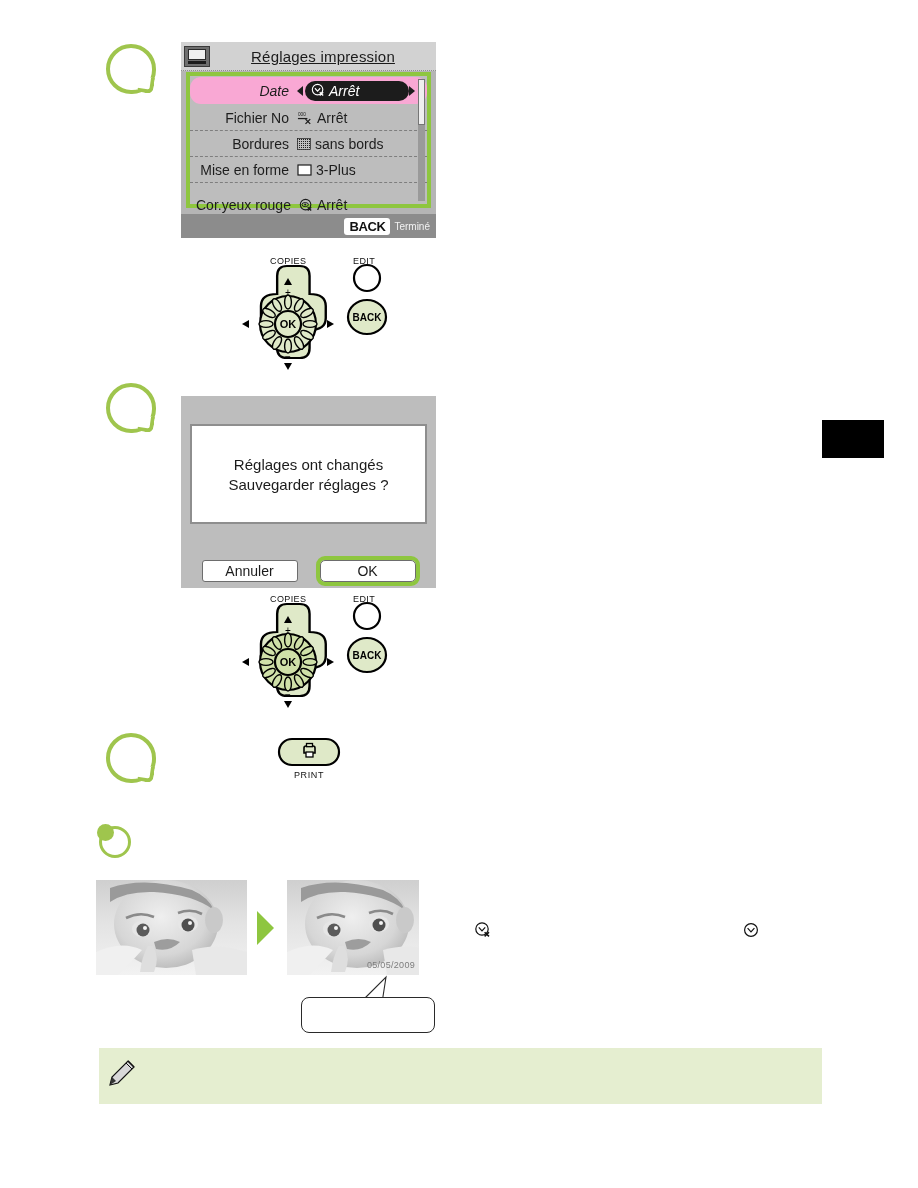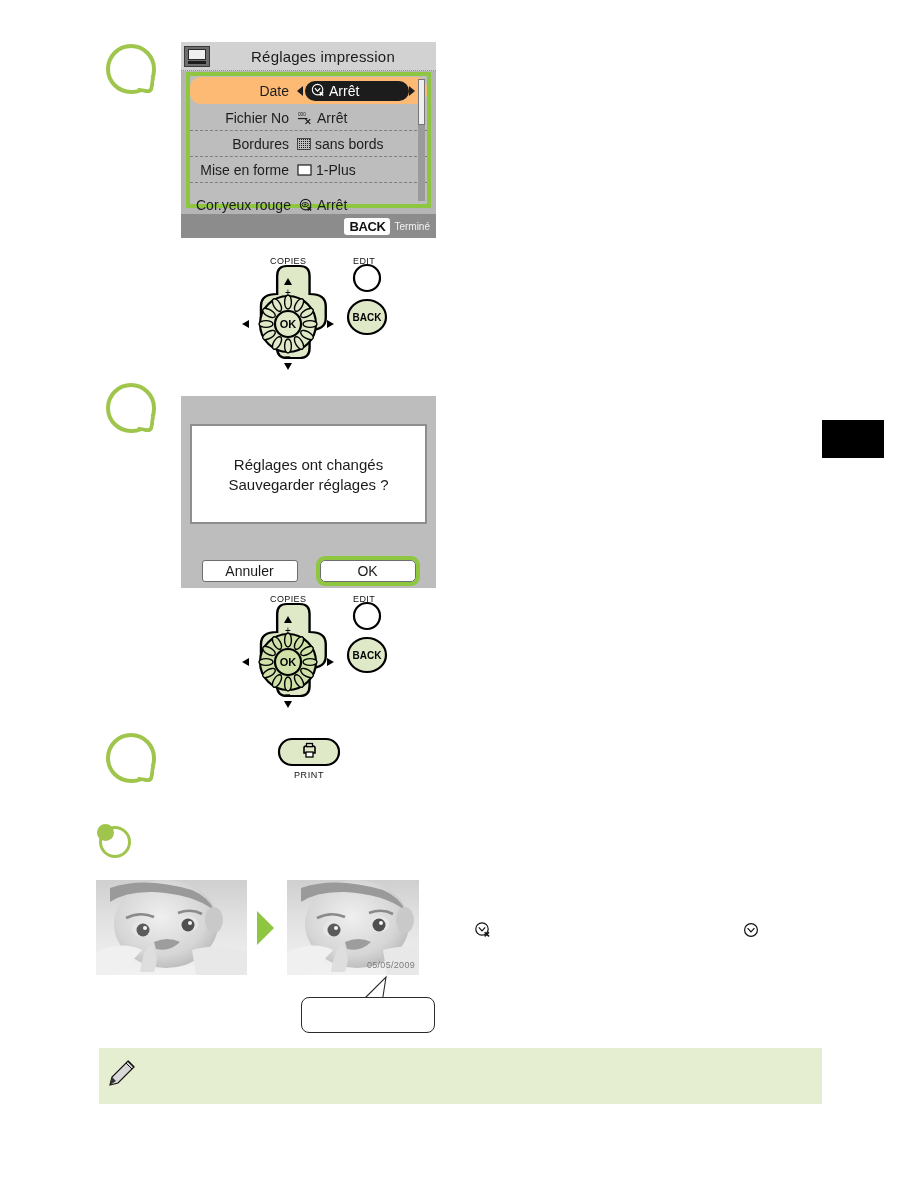--- a/index.html
+++ b/index.html
@@ -87,20 +87,21 @@
     display: flex;
     align-items: center;
     position: relative;
   }
   .lcd-header .title {
     flex: 1;
     text-align: center;
     font-size: 15px;
     color: #1b1b1b;
     letter-spacing: .2px;
+    text-decoration: underline;
   }
   .hdr-icon {
     width: 26px;
     height: 21px;
     margin-left: 3px;
     background: #6e6e6e;
     border: 1px solid #3a3a3a;
     position: relative;
     box-sizing: border-box;
   }
@@ -153,25 +154,26 @@
     font-size: 14px;
     color: #1d1d1d;
     display: flex;
     align-items: center;
     gap: 3px;
     white-space: nowrap;
   }
 
   
   .menu-row.selected {
-    background: #fdba74;
+    background: #f9a8d4;
     border-radius: 11px;
     border-bottom: none;
     height: 27px;
     margin: 1px 0;
+    font-style: italic;
   }
   .menu-row.selected .value {
     background: #1c1c1c;
     color: #ffffff;
     border-radius: 10px;
     padding: 2px 6px;
     width: 104px;
     box-sizing: border-box;
   }
   .arrow-l, .arrow-r {
@@ -400,21 +402,21 @@
           <span>sans bords</span>
         </div>
       </div>
 
       <div class="menu-row">
         <div class="label">Mise en forme</div>
         <div class="value">
           <svg width="16" height="14" viewBox="0 0 16 14">
             <rect x="1" y="2" width="13" height="10" fill="#ffffff" stroke="#1d1d1d" stroke-width="1.2"></rect>
           </svg>
-          <span>1-Plus</span>
+          <span>3-Plus</span>
         </div>
       </div>
 
       <div class="menu-row">
         <div class="label">Cor.yeux rouge</div>
         <div class="value">
           <svg width="15" height="15" viewBox="0 0 16 16">
             <circle cx="7" cy="7" r="5.6" fill="none" stroke="#1d1d1d" stroke-width="1.2"></circle>
             <ellipse cx="6.6" cy="7" rx="3.4" ry="2.2" fill="none" stroke="#1d1d1d" stroke-width="1"></ellipse>
             <circle cx="6.6" cy="7" r="1.1" fill="#1d1d1d"></circle>

